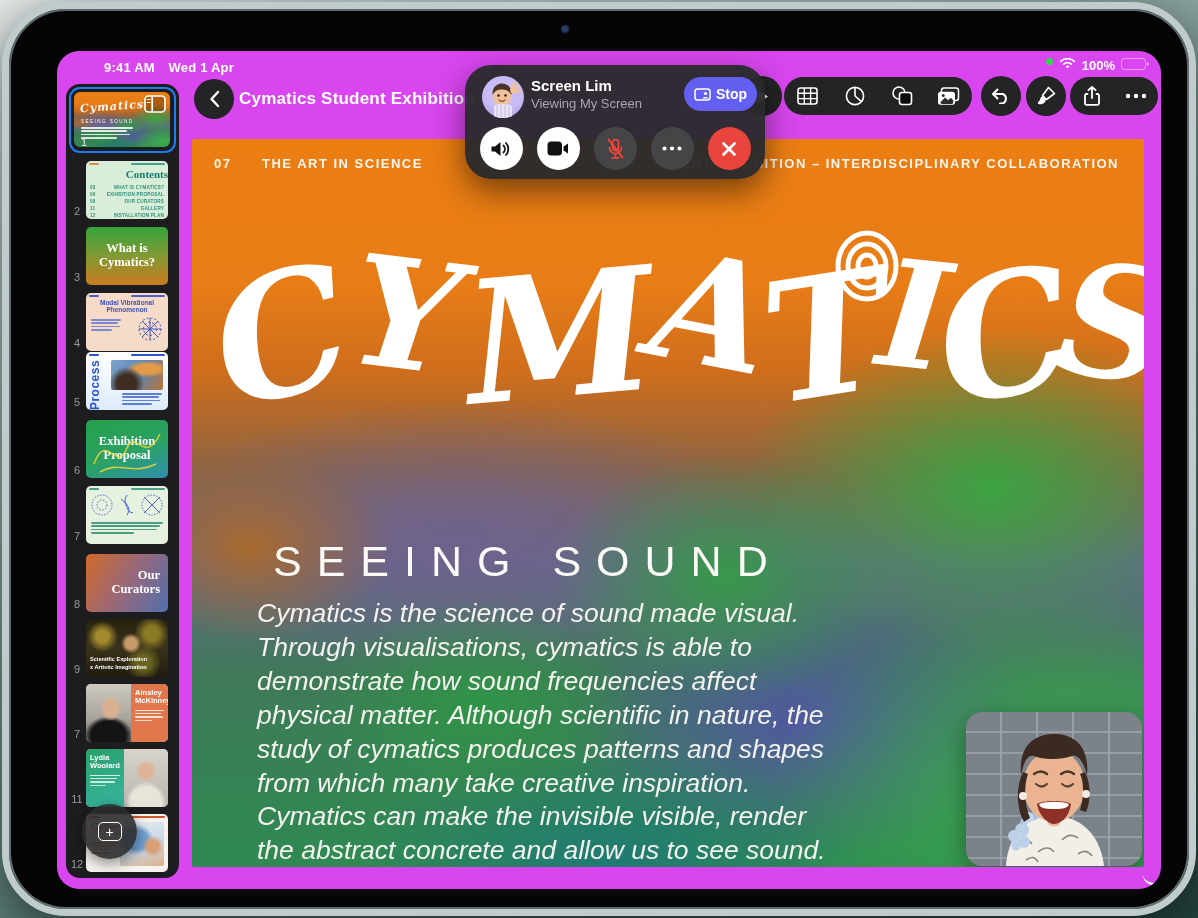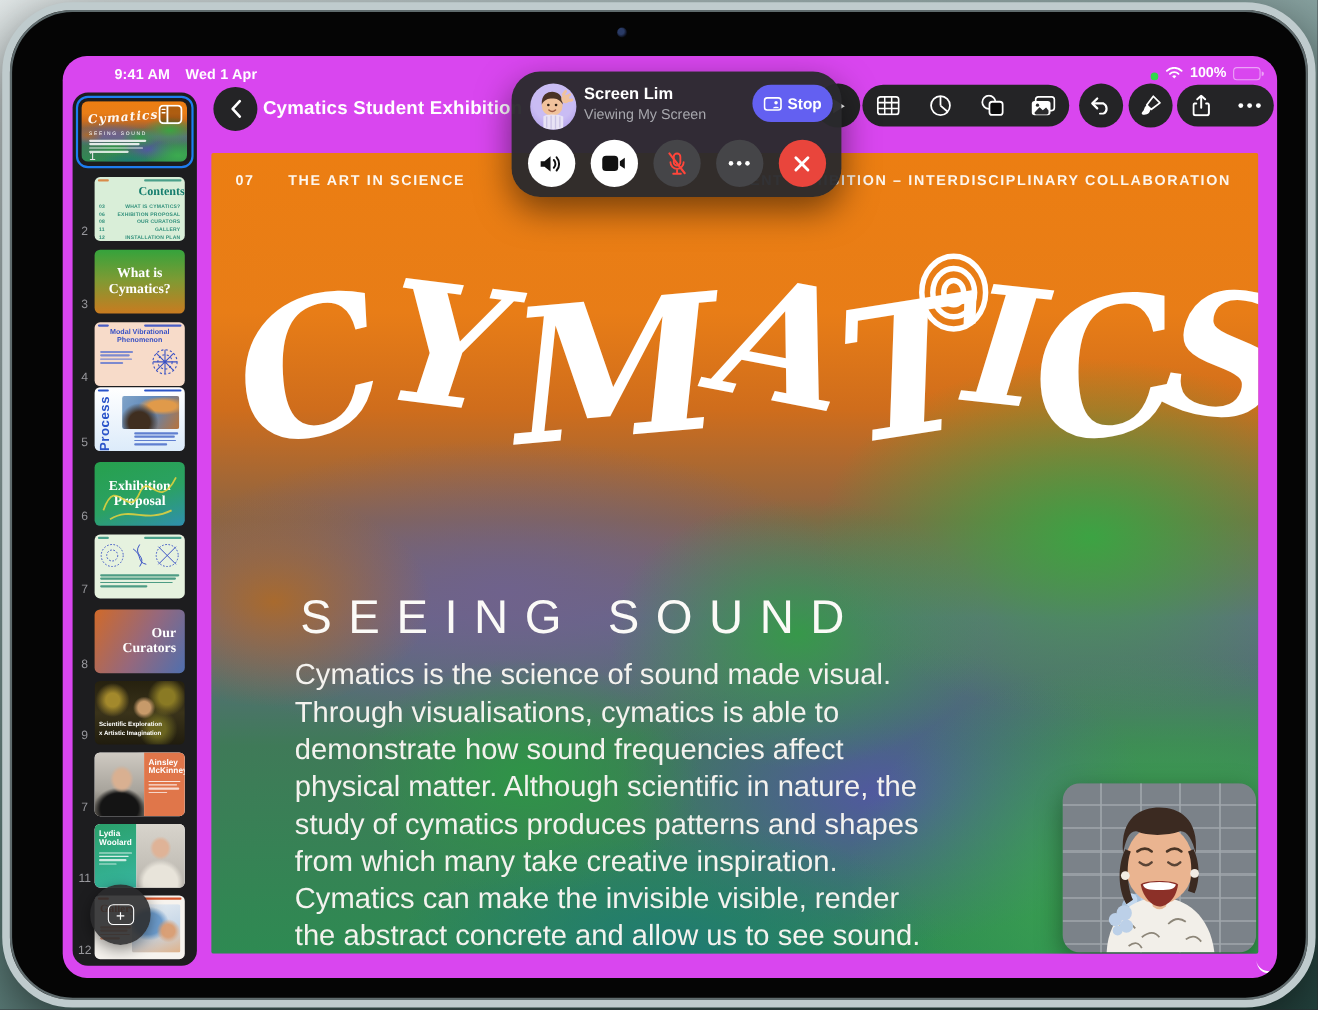--- a/index.html
+++ b/index.html
@@ -15,21 +15,21 @@
     background:radial-gradient(circle at 40% 40%, #2a3b66 0 35%, #0a0d18 70%); }
 
   
   .screen{ position:absolute; left:48px; top:42px; width:1104px; height:838px;
     border-radius:22px; background:#d946ef; overflow:hidden; }
 
   
   .statusbar{ position:absolute; left:0; top:0; width:100%; height:28px; color:#fff; font-size:13px; font-weight:bold; }
   .sb-left{ position:absolute; left:47px; top:9px; letter-spacing:.2px; }
   .sb-left span{ margin-right:10px; }
-  .sb-right{ position:absolute; right:12px; top:7px; display:flex; align-items:flex-end; gap:6px; }
+  .sb-right{ position:absolute; right:12px; top:7px; display:flex; align-items:flex-start; gap:6px; }
   .cam-ind{ width:7px; height:7px; border-radius:50%; background:#32d74b; }
   .batt-body{ width:25px; height:12px; border:1px solid rgba(255,255,255,.5); border-radius:3.5px; padding:1px; }
   .batt-fill{ width:100%; height:100%; background:#fff; border-radius:2px; }
   .batt-cap{ width:2px; height:4px; background:rgba(255,255,255,.5); border-radius:0 2px 2px 0; margin-left:1px; }
 
   
   .tb-circle{ position:absolute; width:40px; height:40px; border-radius:50%; background:#242426;
     display:flex; align-items:center; justify-content:center; }
   .doc-title{ position:absolute; left:182px; top:38px; height:20px; display:flex; align-items:center; gap:8px; }
   .doc-title .t{ color:#fff; font-size:17px; font-weight:bold; letter-spacing:.2px; }
@@ -70,21 +70,21 @@
     radial-gradient(ellipse 44% 28% at 44% 100%, #1f7a74 0%, rgba(31,122,116,0) 60%),
     radial-gradient(ellipse 46% 34% at 64% 80%, #5158a0 0%, rgba(81,88,160,0) 55%),
     radial-gradient(ellipse 56% 32% at 28% 55%, #6f628c 0%, rgba(111,98,140,0) 60%),
     linear-gradient(180deg,#ec7e12 0%,#e87d17 20%,#cf6d1c 32%,#8a6444 46%,#636889 58%,#3f7a58 74%,#2e8a52 100%); }
 
   
   .slide{ position:absolute; left:135px; top:88px; width:952px; height:728px; border-radius:2px; overflow:hidden; }
   .eyebrow{ position:absolute; top:17px; color:#fdf6ee; font-size:13px; font-weight:bold; letter-spacing:1.5px; }
   .hero-heading{ position:absolute; left:81px; top:398px; color:#fbfaf7; font-size:43px; font-weight:normal;
     letter-spacing:15px; font-family:"Liberation Sans",sans-serif; }
-  .hero-body{ position:absolute; left:76px; top:458px; width:592px; color:#f4f2ee; font-size:26.5px; line-height:1.28; }
+  .hero-body{ position:absolute; left:65px; top:458px; width:592px; color:#f4f2ee; font-size:26.5px; line-height:1.28;font-style:italic; }
 
   .pip{ position:absolute; left:774px; top:573px; width:176px; height:154px; border-radius:16px; overflow:hidden;
     background-color:#7b8289;
     background-image:
       repeating-linear-gradient(90deg, rgba(160,167,172,.0) 0 34px, rgba(160,167,172,.8) 34px 36px),
       repeating-linear-gradient(180deg, rgba(154,160,166,0) 0 19px, rgba(154,160,166,.9) 19px 21px);
     box-shadow:0 8px 24px rgba(0,0,0,.4); }
 
   .crescent{ position:absolute; left:1083px; top:810px; z-index:5; }
 

